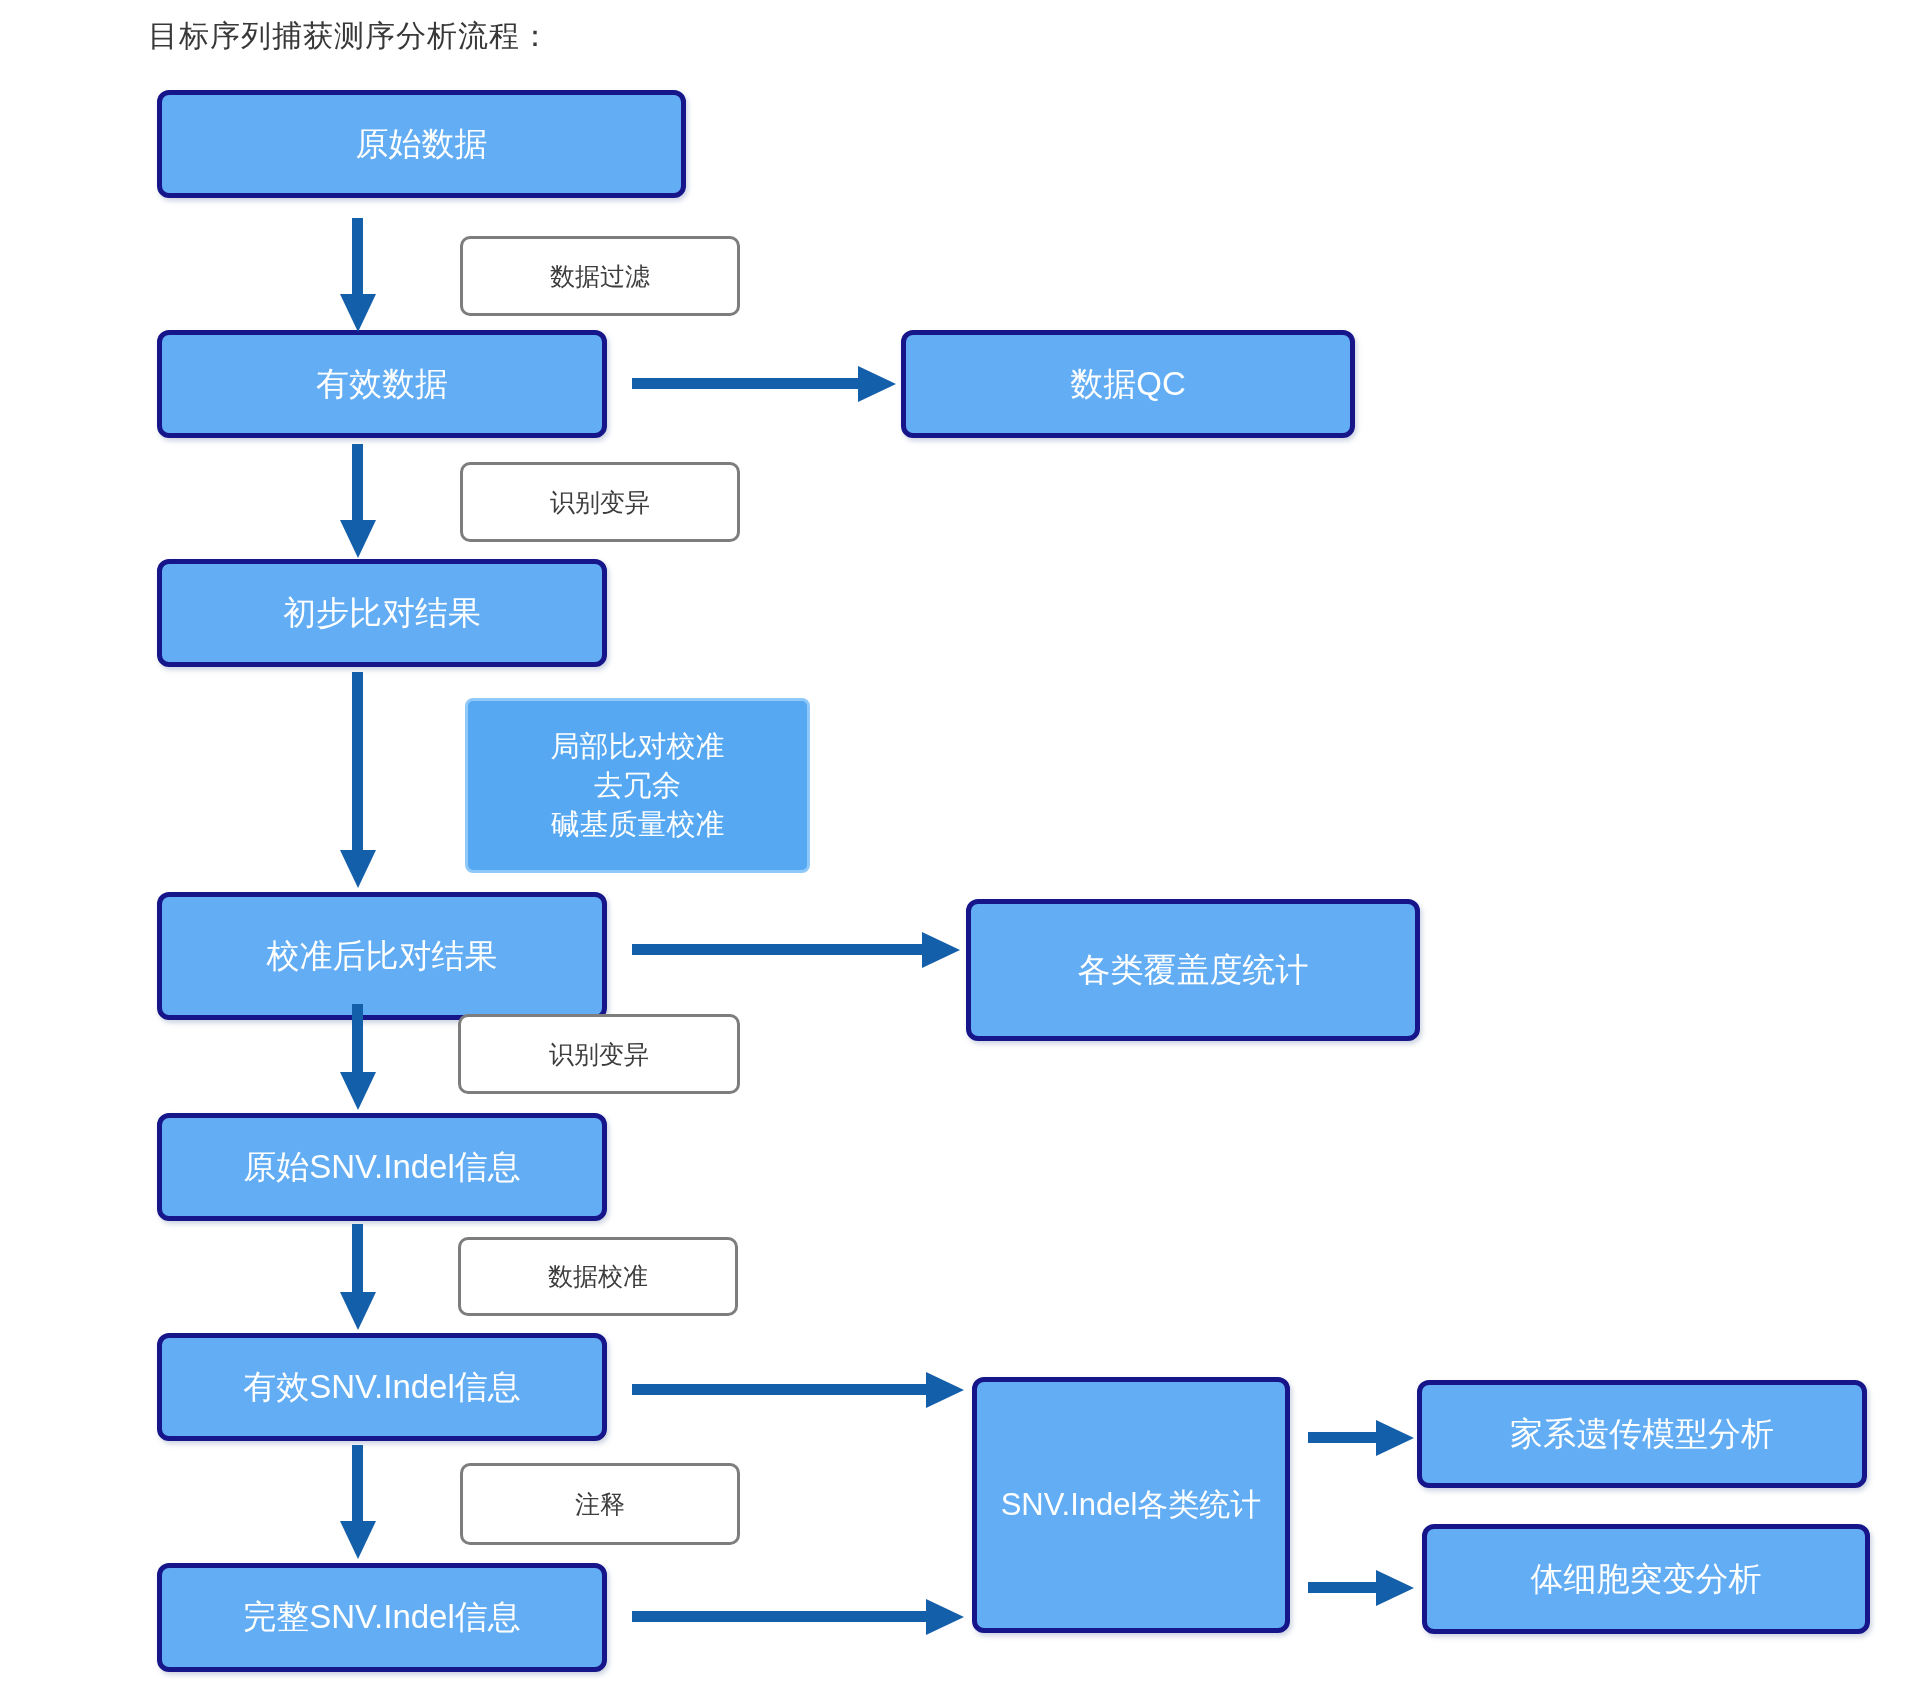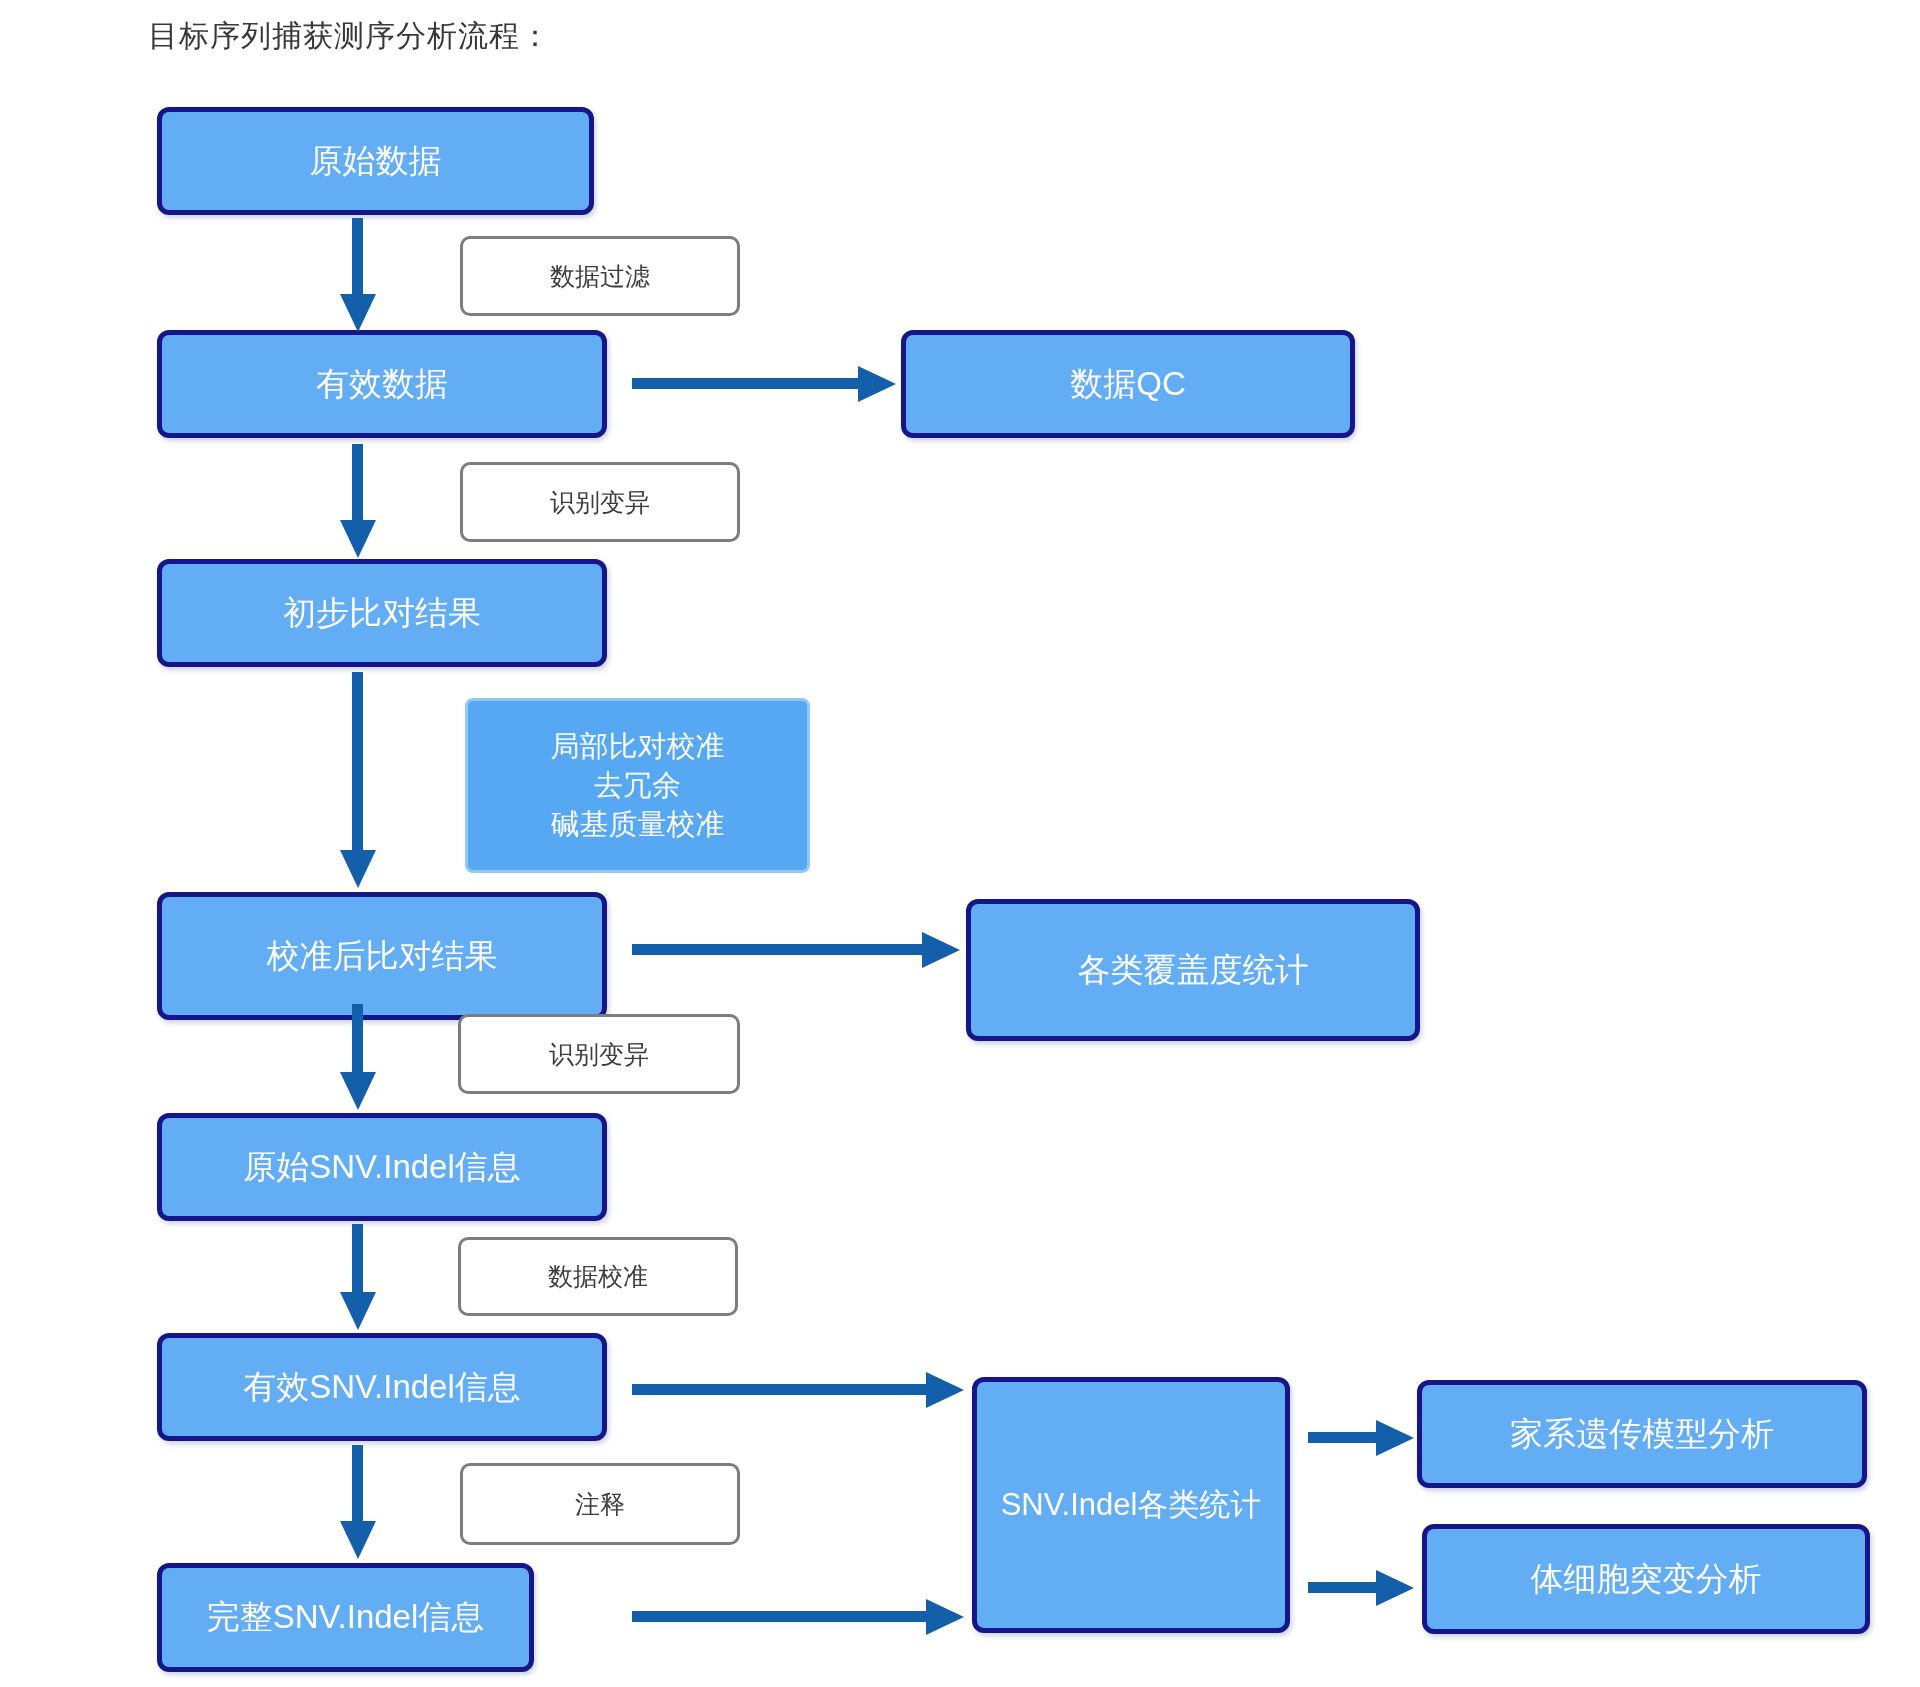--- a/index.html
+++ b/index.html
@@ -41,21 +41,21 @@
     position:absolute;width:0;height:0;
     border-top:18px solid transparent;border-bottom:18px solid transparent;
     border-left:38px solid #145fa9;
   }
 </style>
 </head>
 <body>
 
 <div class="title">目标序列捕获测序分析流程：</div>
 
-<div class="node node-blue" style="left:157px;top:107px;width:437px;height:108px;">原始数据</div>
+<div class="node node-blue" style="left:157px;top:90px;width:529px;height:108px;">原始数据</div>
 
 <div class="node node-white" style="left:460px;top:236px;width:280px;height:80px;">数据过滤</div>
 
 <div class="node node-blue" style="left:157px;top:330px;width:450px;height:108px;">有效数据</div>
 
 <div class="node node-blue" style="left:901px;top:330px;width:454px;height:108px;">数据QC</div>
 
 <div class="node node-white" style="left:460px;top:462px;width:280px;height:80px;">识别变异</div>
 
 <div class="node node-blue" style="left:157px;top:559px;width:450px;height:108px;">初步比对结果</div>
@@ -71,21 +71,21 @@
 <div class="node node-white" style="left:458px;top:1014px;width:282px;height:80px;">识别变异</div>
 
 <div class="node node-blue" style="left:157px;top:1113px;width:450px;height:108px;">原始SNV.Indel信息</div>
 
 <div class="node node-white" style="left:458px;top:1237px;width:280px;height:79px;">数据校准</div>
 
 <div class="node node-blue" style="left:157px;top:1333px;width:450px;height:108px;">有效SNV.Indel信息</div>
 
 <div class="node node-white" style="left:460px;top:1463px;width:280px;height:82px;">注释</div>
 
-<div class="node node-blue" style="left:157px;top:1563px;width:377px;height:109px;">完整SNV.Indel信息</div>
+<div class="node node-blue" style="left:157px;top:1563px;width:450px;height:109px;">完整SNV.Indel信息</div>
 
 <div class="node node-blue" style="left:972px;top:1377px;width:318px;height:256px;font-size:31px;line-height:1.4;padding:0 14px;">SNV.Indel各类统计</div>
 
 <div class="node node-blue" style="left:1417px;top:1380px;width:450px;height:108px;">家系遗传模型分析</div>
 
 <div class="node node-blue" style="left:1422px;top:1524px;width:448px;height:110px;">体细胞突变分析</div>
 
 <div>
   <div class="vstem" style="left:352px;top:218px;height:76px;"></div>
   <div class="vhead" style="left:340px;top:294px;"></div>

